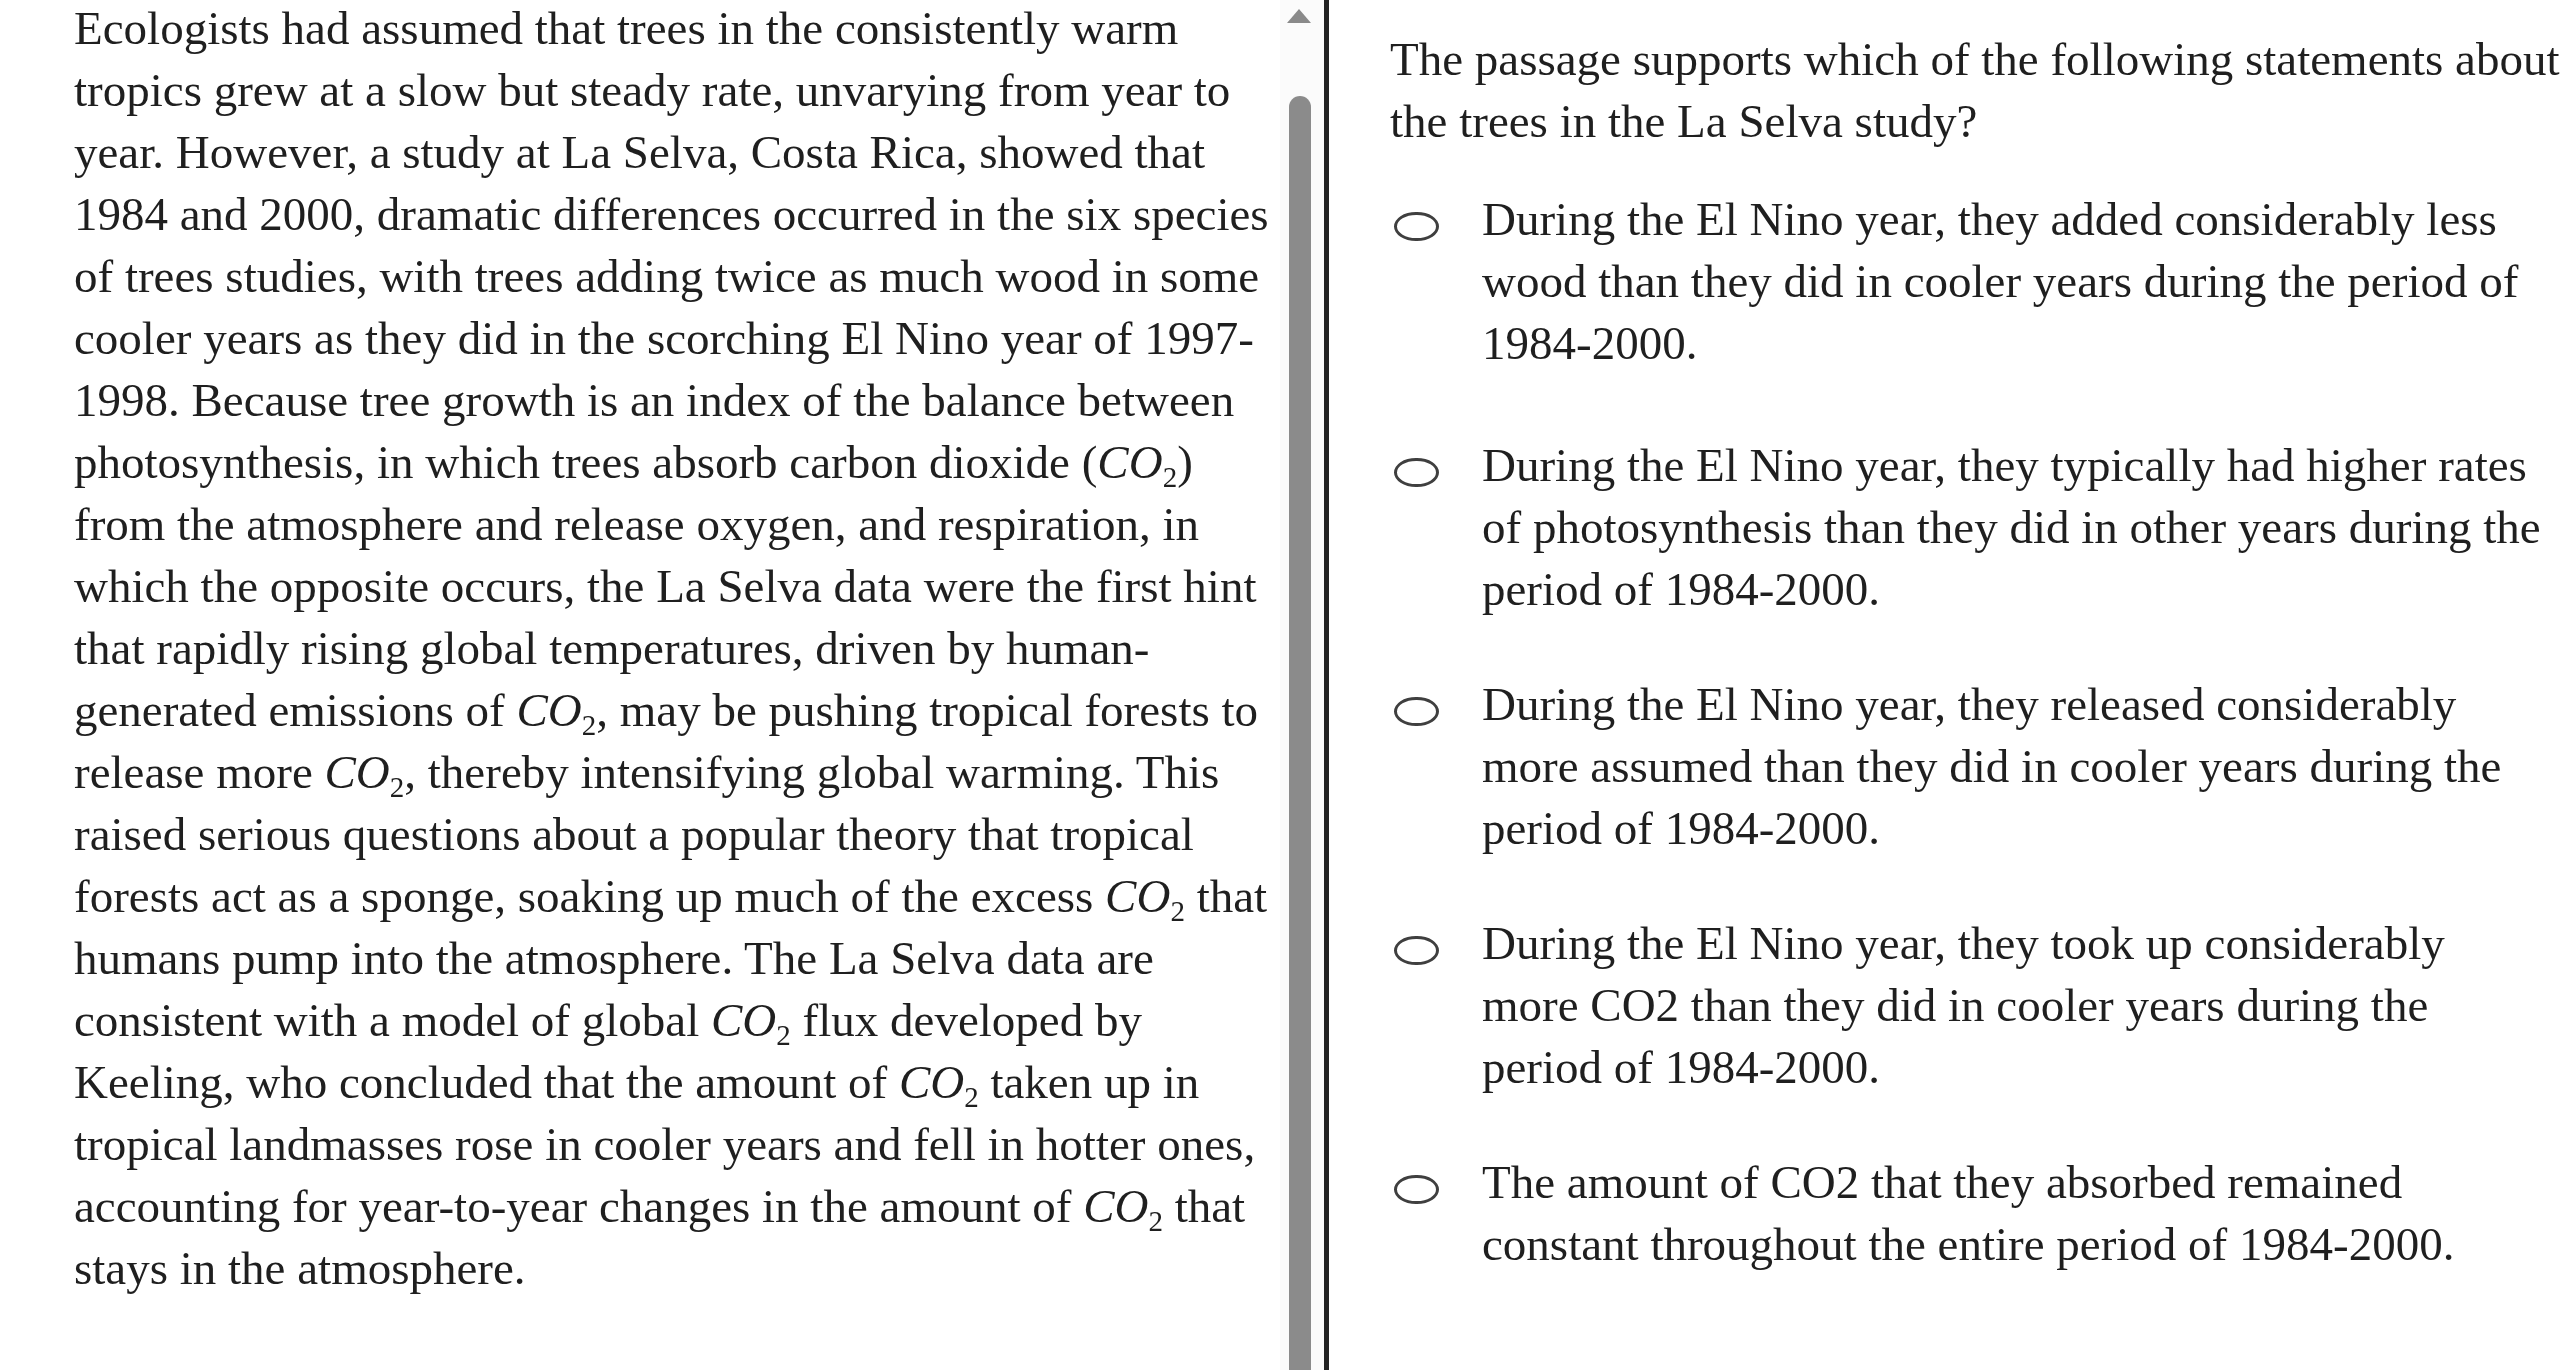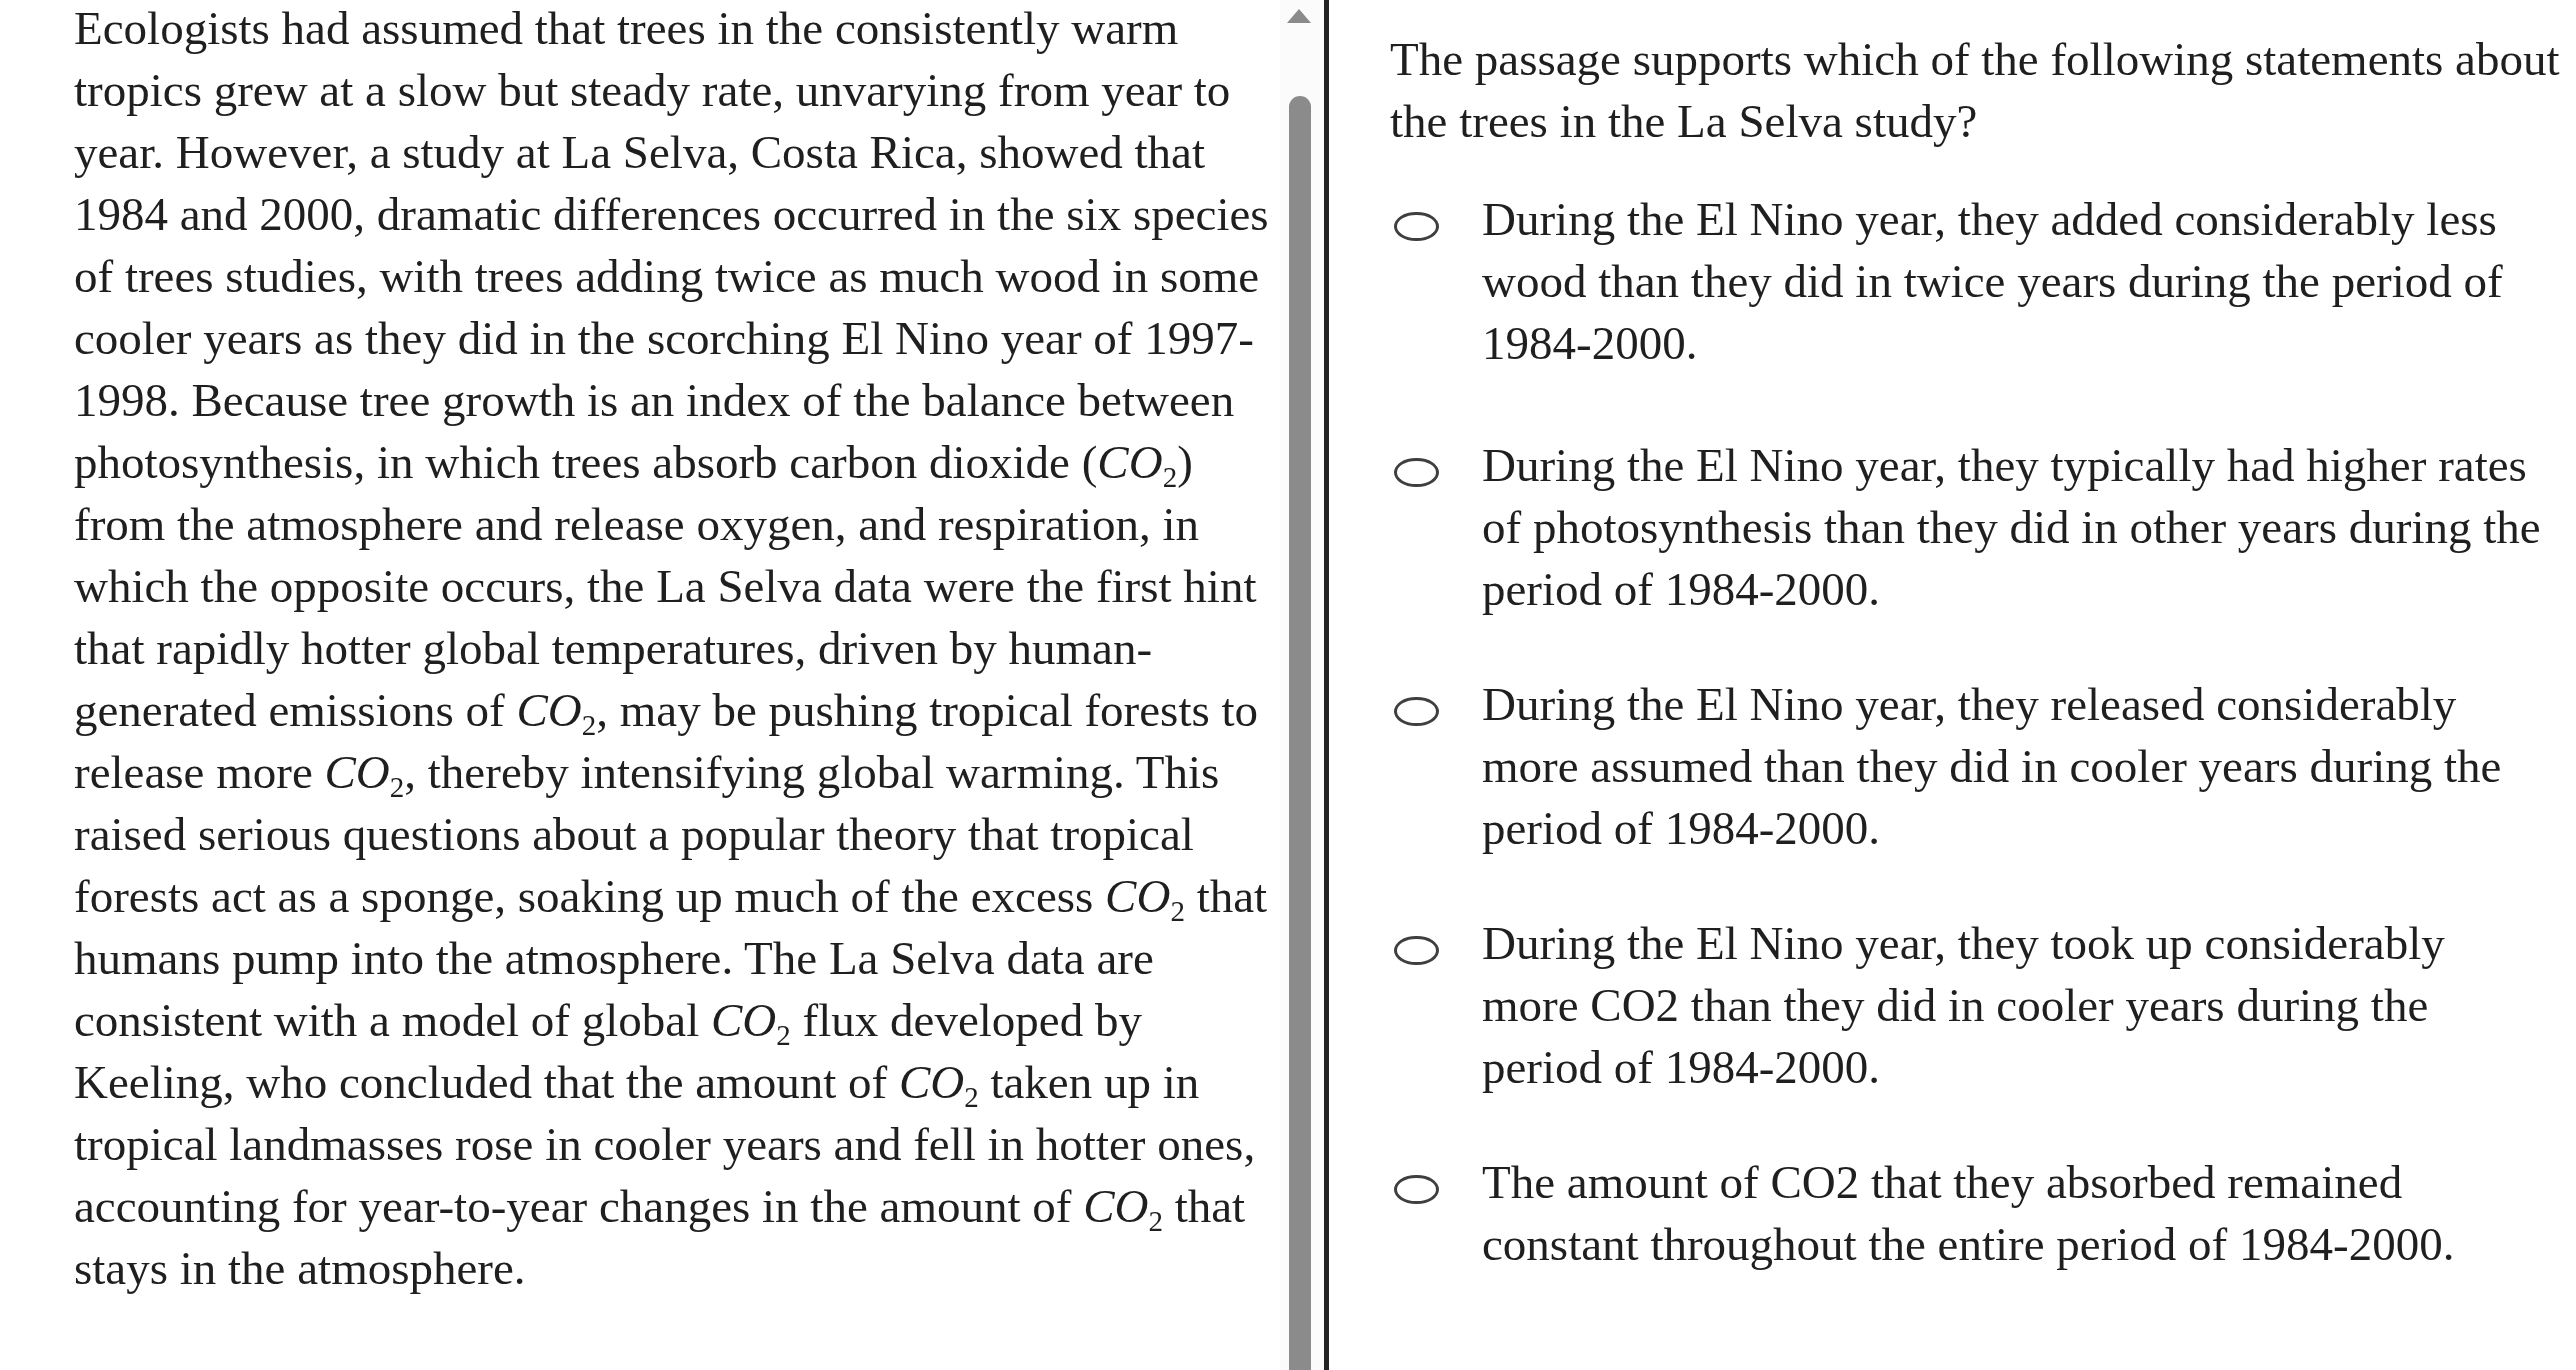--- a/index.html
+++ b/index.html
@@ -39,21 +39,21 @@
   <div class="line">Ecologists had assumed that trees in the consistently warm</div>
   <div class="line">tropics grew at a slow but steady rate, unvarying from year to</div>
   <div class="line">year. However, a study at La Selva, Costa Rica, showed that</div>
   <div class="line">1984 and 2000, dramatic differences occurred in the six species</div>
   <div class="line">of trees studies, with trees adding twice as much wood in some</div>
   <div class="line">cooler years as they did in the scorching El Nino year of 1997-</div>
   <div class="line">1998. Because tree growth is an index of the balance between</div>
   <div class="line">photosynthesis, in which trees absorb carbon dioxide (<span class="math-co2"><i>CO</i><sub>2</sub></span>)</div>
   <div class="line">from the atmosphere and release oxygen, and respiration, in</div>
   <div class="line">which the opposite occurs, the La Selva data were the first hint</div>
-  <div class="line">that rapidly hotter global temperatures, driven by human-</div>
+  <div class="line">that rapidly rising global temperatures, driven by human-</div>
   <div class="line">generated emissions of <span class="math-co2"><i>CO</i><sub>2</sub></span>, may be pushing tropical forests to</div>
   <div class="line">release more <span class="math-co2"><i>CO</i><sub>2</sub></span>, thereby intensifying global warming. This</div>
   <div class="line">raised serious questions about a popular theory that tropical</div>
   <div class="line">forests act as a sponge, soaking up much of the excess <span class="math-co2"><i>CO</i><sub>2</sub></span> that</div>
   <div class="line">humans pump into the atmosphere. The La Selva data are</div>
   <div class="line">consistent with a model of global <span class="math-co2"><i>CO</i><sub>2</sub></span> flux developed by</div>
   <div class="line">Keeling, who concluded that the amount of <span class="math-co2"><i>CO</i><sub>2</sub></span> taken up in</div>
   <div class="line">tropical landmasses rose in cooler years and fell in hotter ones,</div>
   <div class="line">accounting for year-to-year changes in the amount of <span class="math-co2"><i>CO</i><sub>2</sub></span> that</div>
   <div class="line">stays in the atmosphere.</div>
@@ -68,21 +68,21 @@
 
 <div class="question">
   <div class="line">The passage supports which of the following statements about</div>
   <div class="line">the trees in the La Selva study?</div>
 </div>
 
 <div class="option opt-1">
   <div class="radio"></div>
   <div class="opt-lines">
     <div class="line">During the El Nino year, they added considerably less</div>
-    <div class="line">wood than they did in twice years during the period of</div>
+    <div class="line">wood than they did in cooler years during the period of</div>
     <div class="line">1984-2000.</div>
   </div>
 </div>
 
 <div class="option opt-2">
   <div class="radio"></div>
   <div class="opt-lines">
     <div class="line">During the El Nino year, they typically had higher rates</div>
     <div class="line">of photosynthesis than they did in other years during the</div>
     <div class="line">period of 1984-2000.</div>

